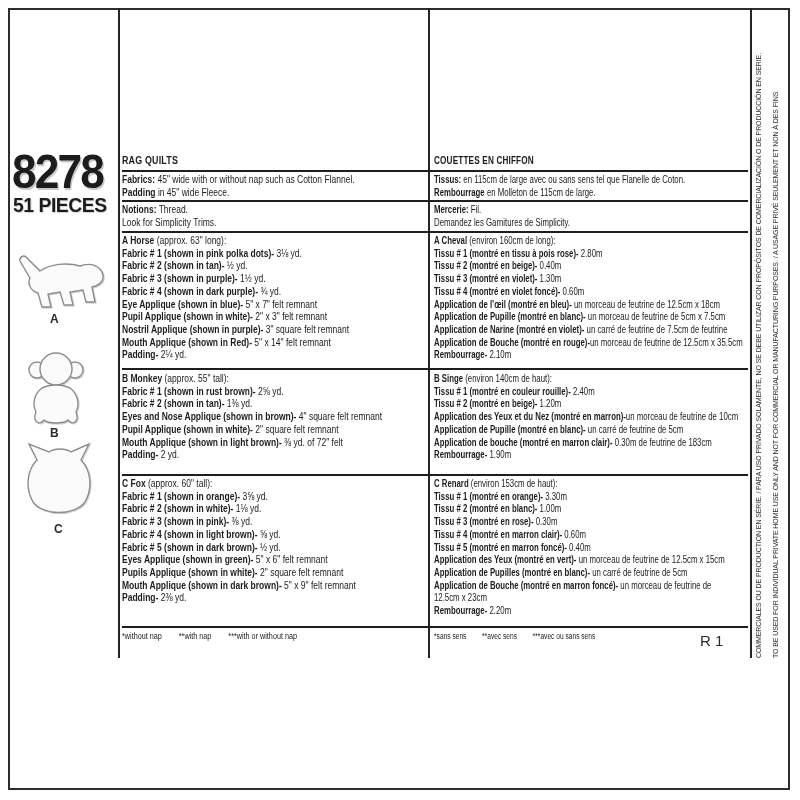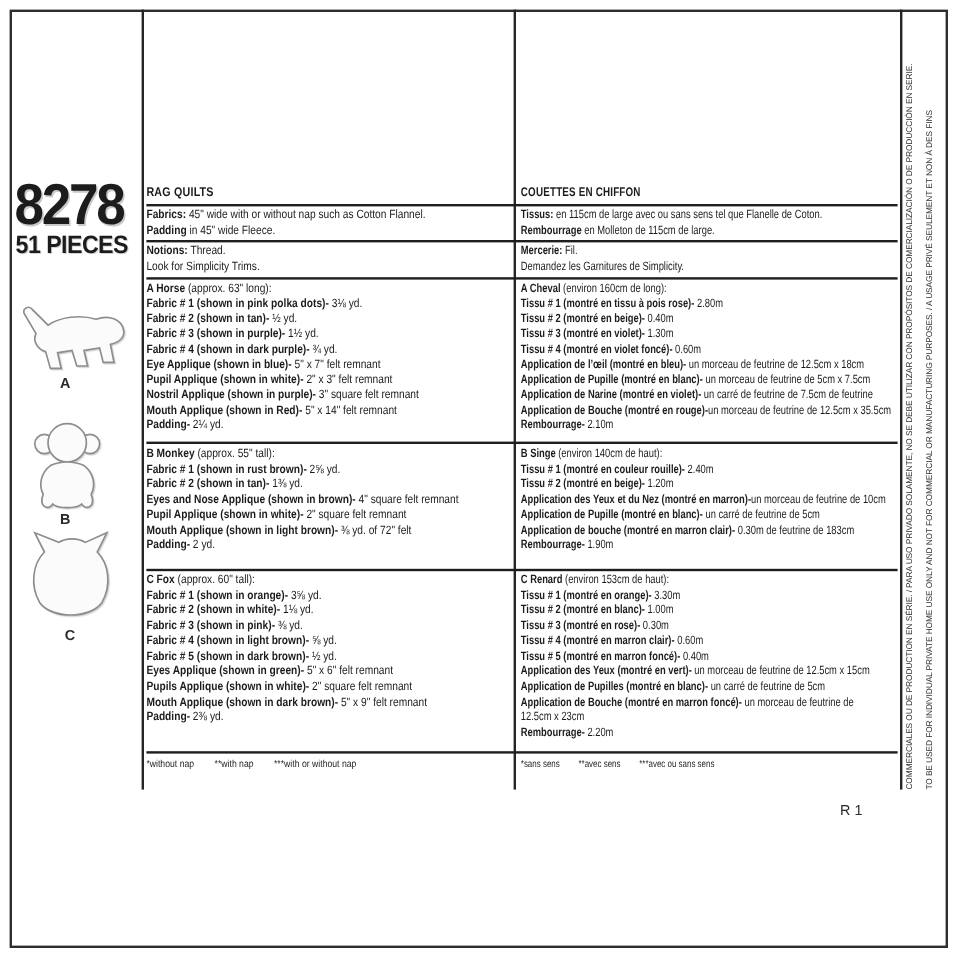--- a/index.html
+++ b/index.html
@@ -31,21 +31,21 @@
   .sec.title{top:154px;font-weight:bold;font-size:10.5px;letter-spacing:0.2px;}
   .sec.intro{top:174px;}
   .sec.notions{top:204px;}
   .sec.viewa{top:235px;}
   .sec.viewb{top:373px;}
   .sec.viewc{top:478px;}
   .ln{white-space:nowrap;}
   .ln b{font-weight:bold;}
   .foot{position:absolute;left:0;top:630px;font-size:8.5px;white-space:nowrap;}
   .fn-item{margin-right:20px;}
-  .rev{position:absolute;left:700px;top:668px;font-size:12px;color:#2a2a2a;text-align:center;}
+  .rev{position:absolute;left:700px;top:632px;font-size:15px;color:#2a2a2a;text-align:center;}
   
   .piece{position:absolute;}
   .piece svg{filter:drop-shadow(1.5px 1.5px 0.6px rgba(60,60,60,0.22));}
   .piece-label{position:absolute;font-size:12px;font-weight:bold;color:#2a2a2a;}
   
   .vt{position:absolute;top:10px;height:648px;writing-mode:vertical-rl;
     transform:rotate(180deg);transform-origin:center center;
     font-size:7px;letter-spacing:-0.1px;color:#2d2d2d;white-space:nowrap;}
   .vt.outer{left:772px;}
   .vt.inner{left:755px;}

